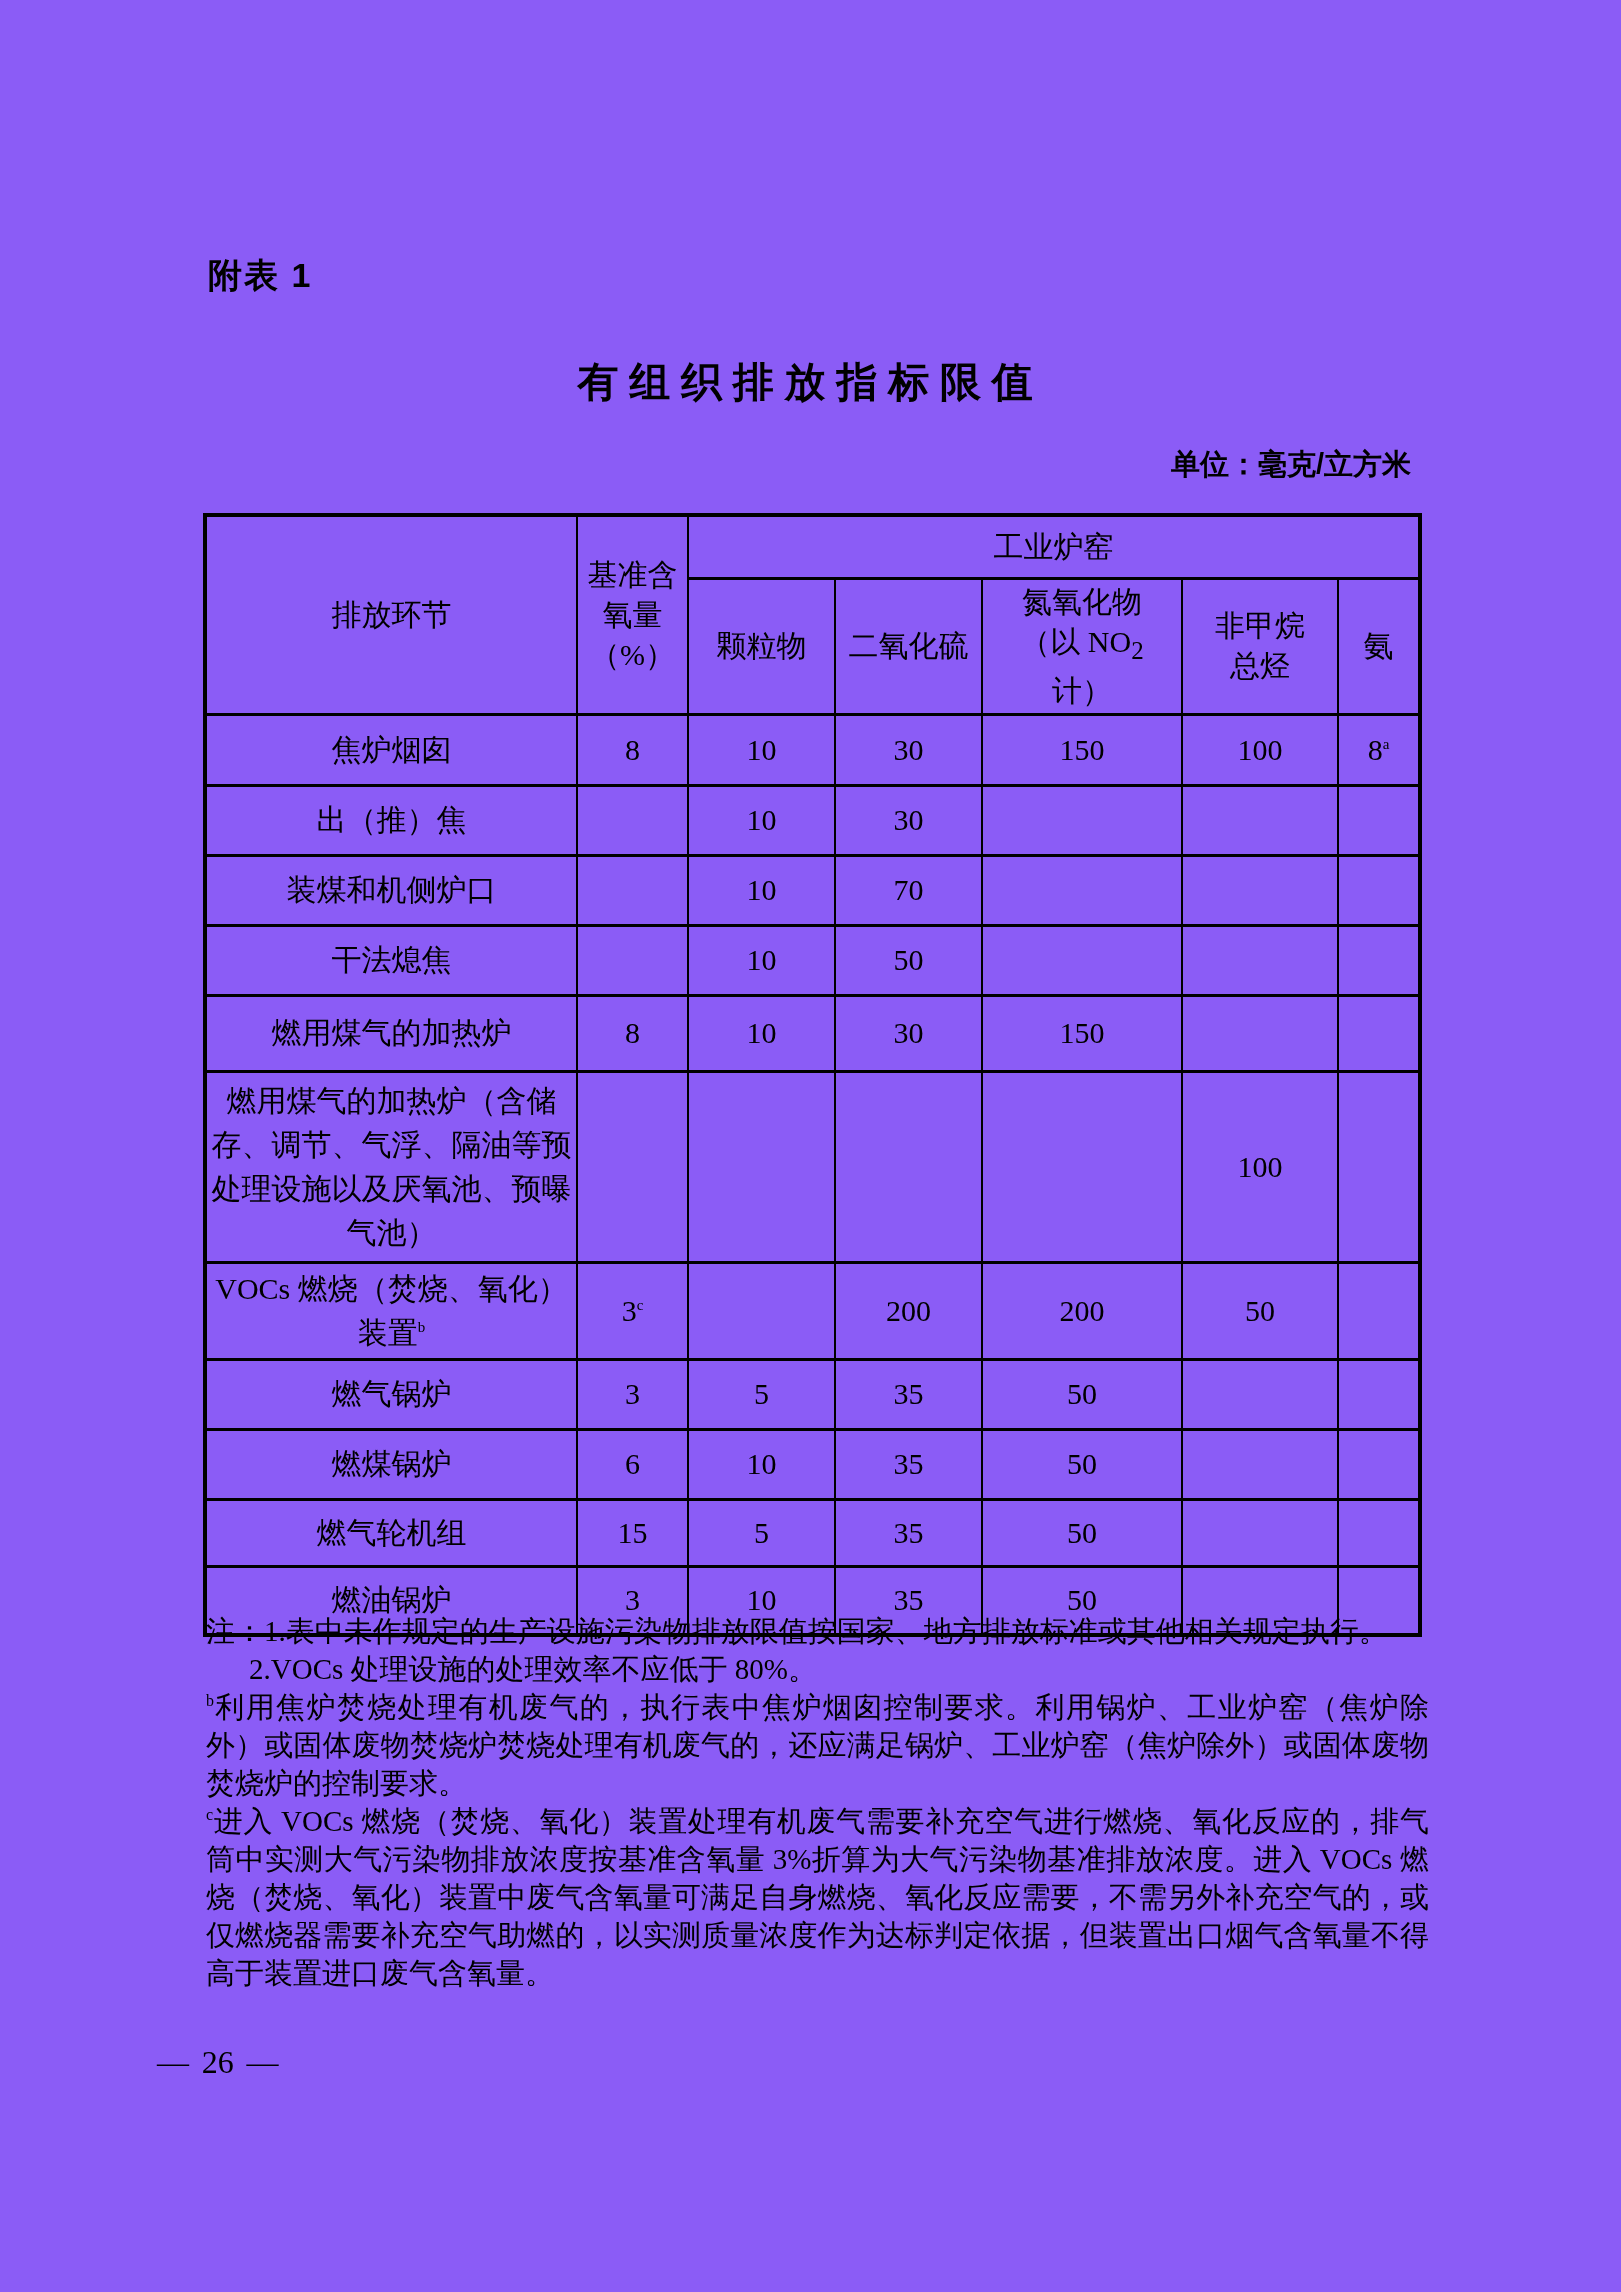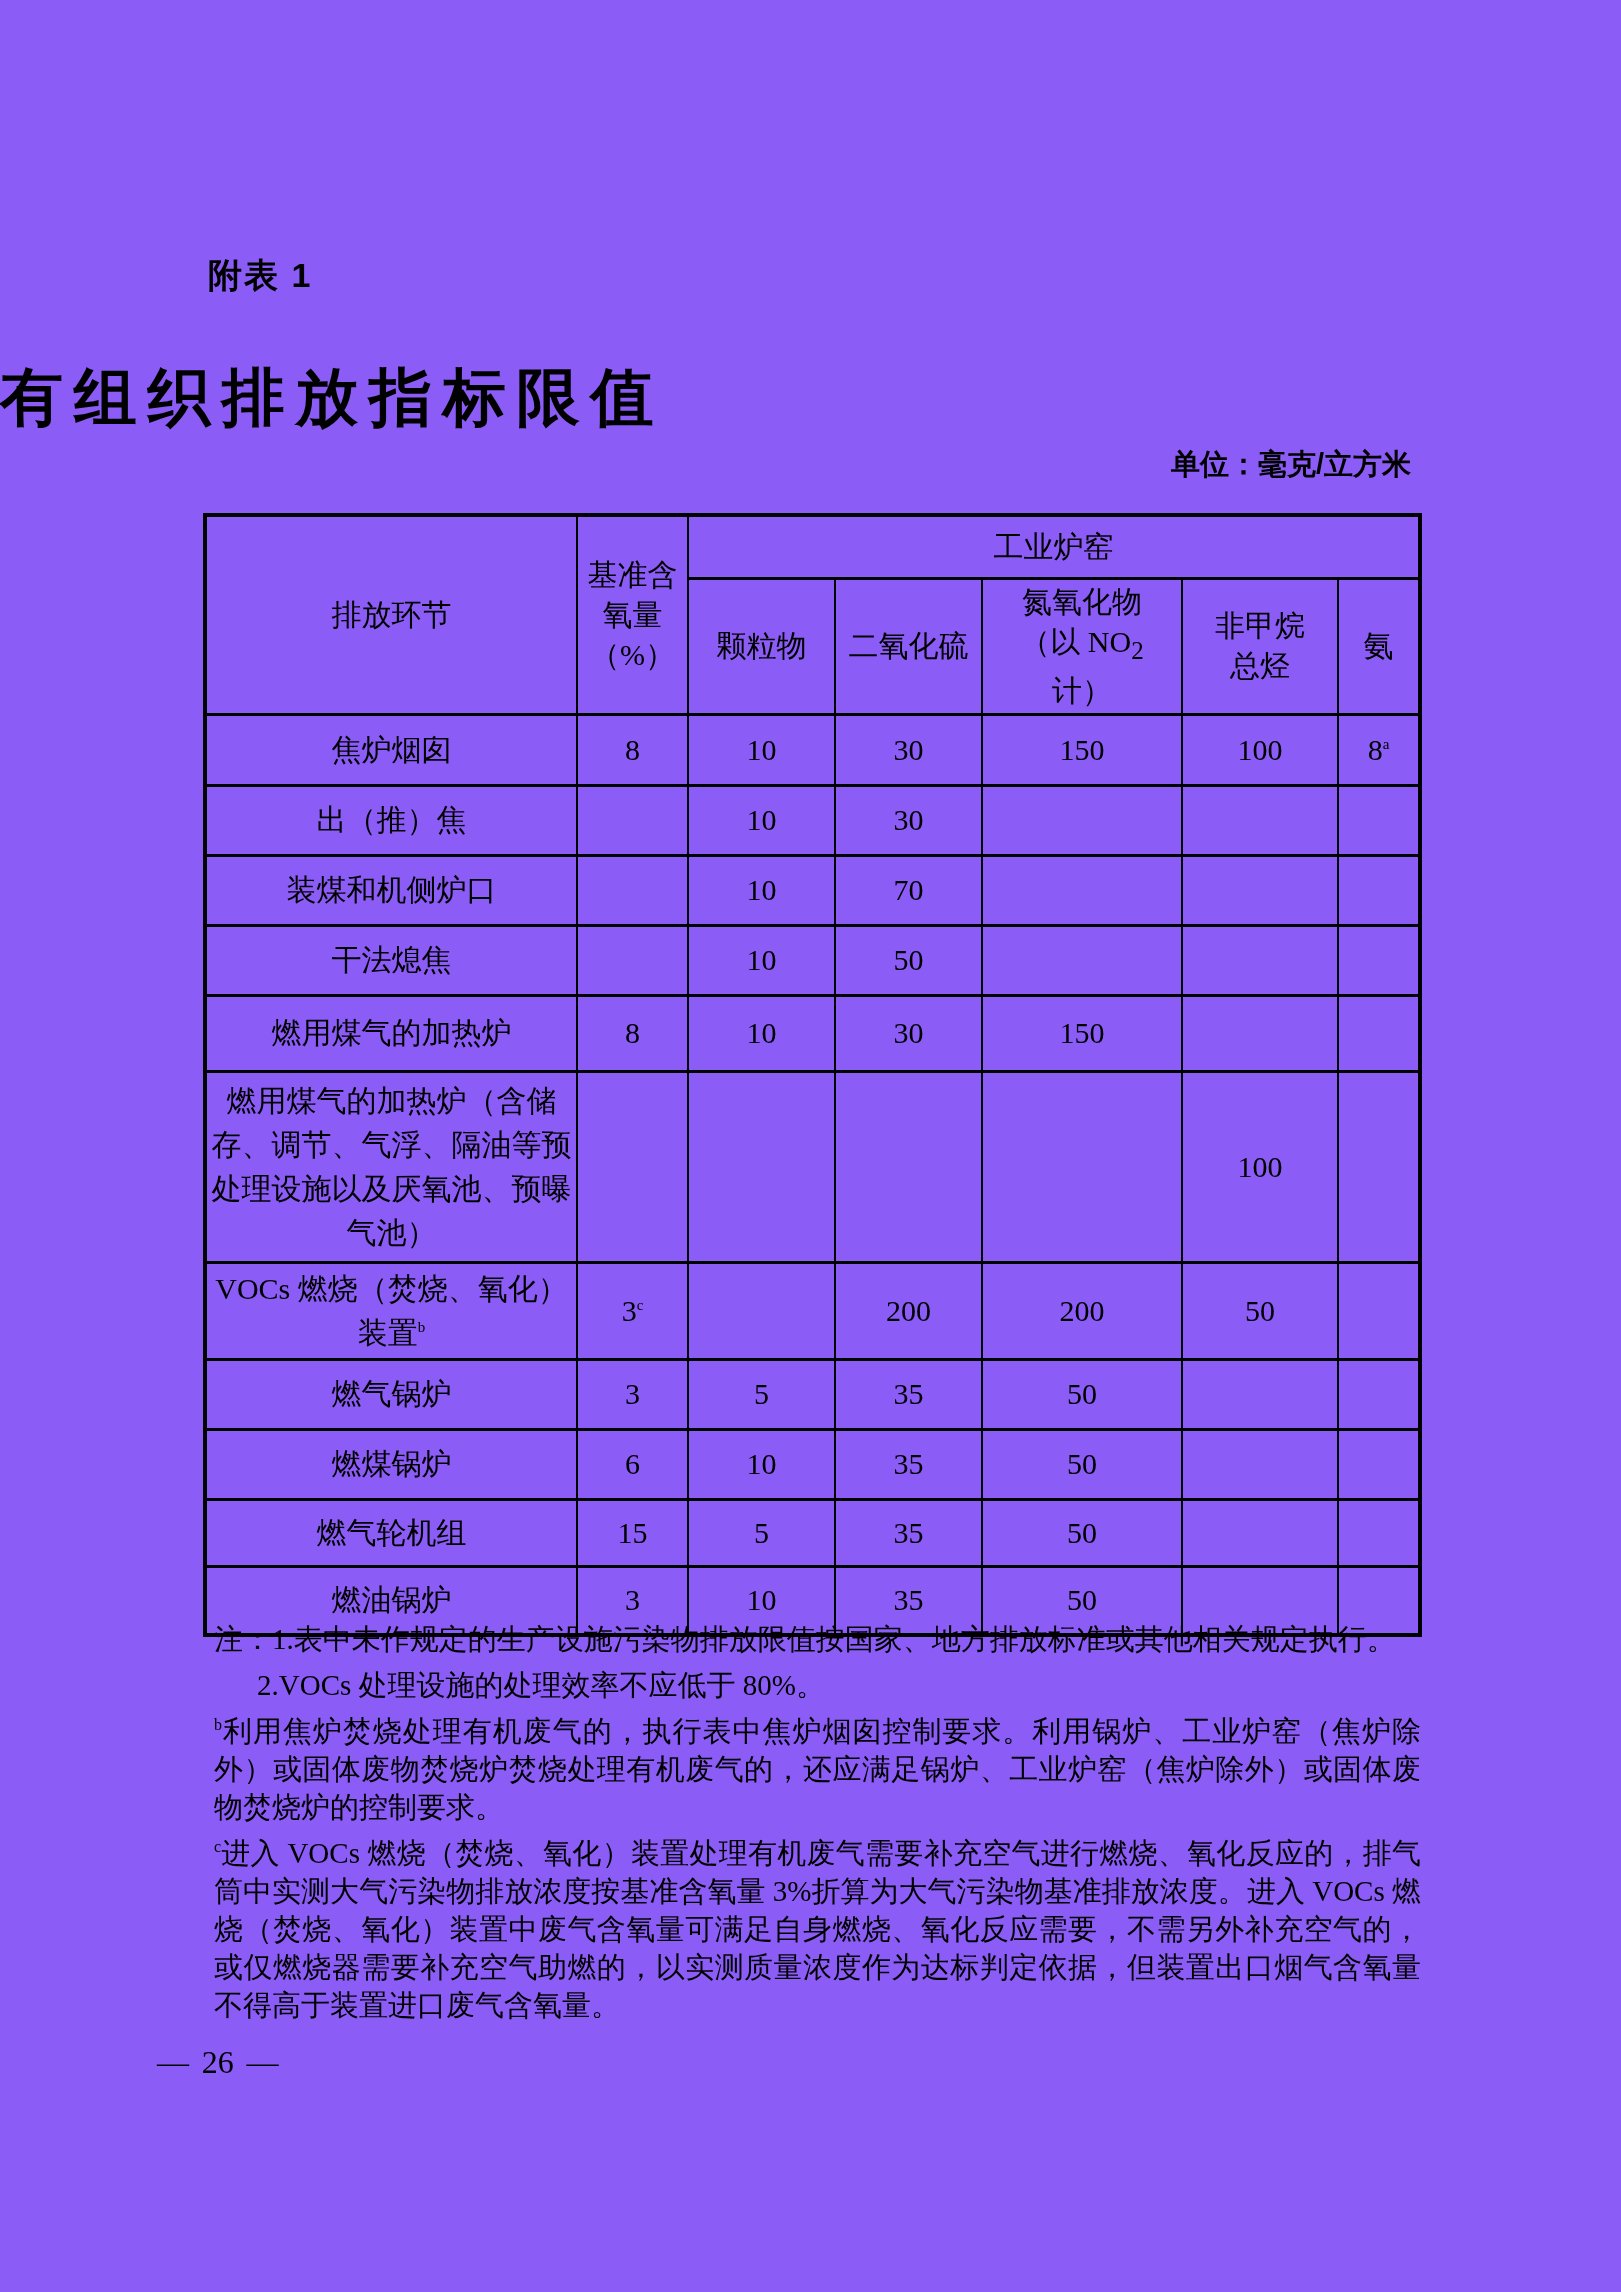--- a/index.html
+++ b/index.html
@@ -20,24 +20,24 @@
     font-family: "Liberation Sans", sans-serif;
     font-weight: bold;
     font-size: 34px;
     letter-spacing: 2px;
   }
   .doc-title {
     position: absolute;
     left: 0;
     top: 355px;
     width: 100%;
-    text-align: left;
+    text-align: center;
     font-family: "Liberation Sans", sans-serif;
     font-weight: bold;
-    font-size: 63px;
+    font-size: 41px;
     letter-spacing: 10.8px;
     white-space: nowrap;
   }
   .unit-line {
     position: absolute;
     right: 210px;
     top: 445px;
     font-family: "Liberation Sans", sans-serif;
     font-weight: bold;
     font-size: 29px;
@@ -81,21 +81,21 @@
   sup { vertical-align: super; font-size: 0.5em; line-height: 0; }
   .notes {
     position: absolute;
     left: 206px;
     top: 1612px;
     width: 1223px;
     font-size: 29px;
     line-height: 38px;
     text-align: justify;
   }
-  .note-line { margin: 8px; }
+  .note-line { margin: 0; }
   .note-line.indent { padding-left: 43px; }
   .notes sup { font-size: 0.55em; }
   .page-footer {
     position: absolute;
     left: 157px;
     top: 2044px;
     font-size: 32px;
     display: flex;
     align-items: center;
     gap: 12.7px;

